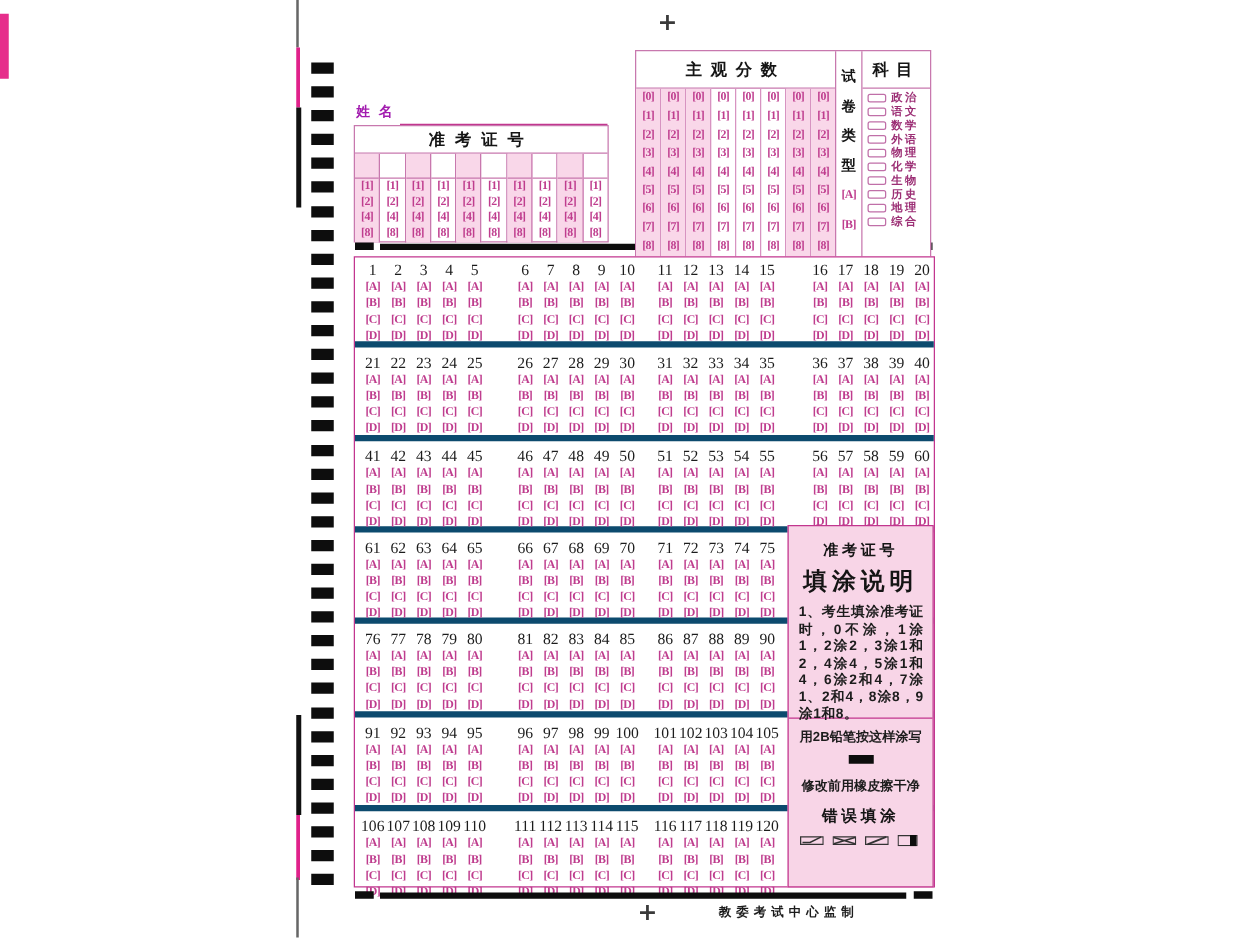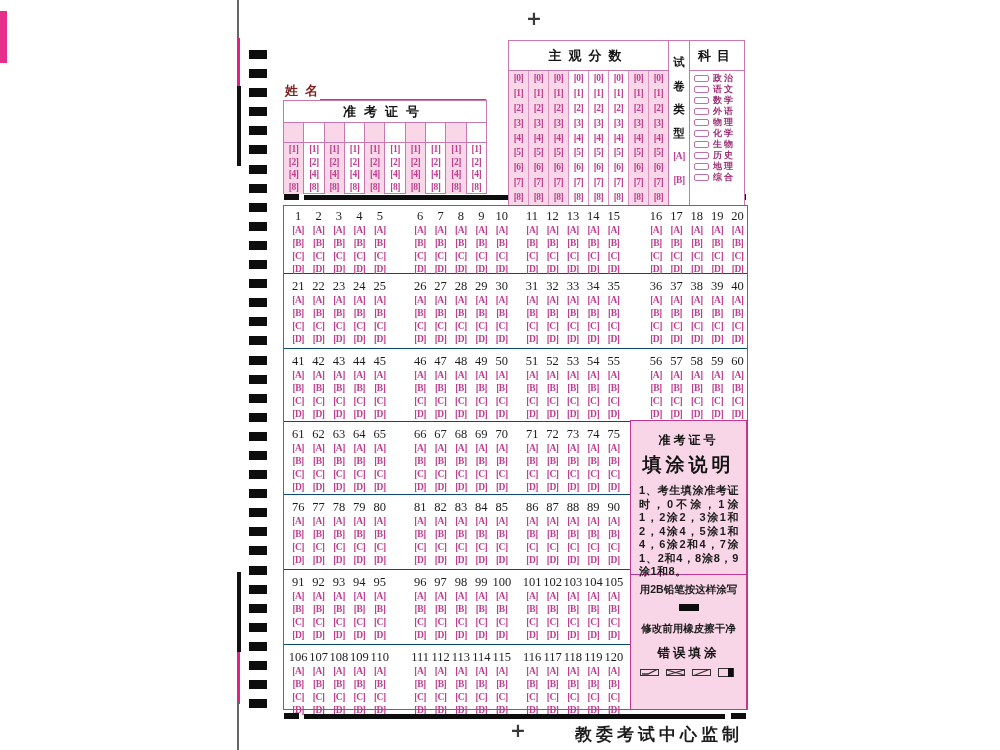--- a/index.html
+++ b/index.html
@@ -10,21 +10,21 @@
   .artifact-bar{position:absolute;left:0;top:11px;width:7px;height:52px;background:#e62e8b;}
   .lseg{position:absolute;left:237px;}
   .reg-plus{position:absolute;font-size:19px;color:#3a3a3a;font-weight:bold;font-family:"DejaVu Sans",sans-serif;}
 
   
   .tmarks{position:absolute;left:249px;top:50px;display:flex;flex-direction:column;gap:10.1px;}
   .tmark{width:18px;height:9px;background:#0d0d0d;}
 
   
   .main-title{position:absolute;left:283px;top:33px;width:204px;text-align:center;font-size:20px;font-weight:bold;letter-spacing:9px;color:#141414;}
-  .name-row{position:absolute;left:285px;top:82px;font-size:13px;color:#7f1d1d;letter-spacing:7px;font-weight:bold;}
+  .name-row{position:absolute;left:285px;top:82px;font-size:11px;color:#a21caf;letter-spacing:7px;font-weight:bold;}
   .name-line{position:absolute;left:320px;top:99px;width:166px;border-bottom:2px solid #c2368f;}
 
   
   .pbox{border:1px solid #c878ae;background:#fff;box-sizing:border-box;}
 
   
   .adm{position:absolute;left:283px;top:100px;width:204px;height:94px;}
   .adm-head{height:21px;line-height:21px;text-align:center;font-size:13px;font-weight:bold;letter-spacing:8px;color:#141414;border-bottom:1px solid #c878ae;}
   .adm-cols{display:flex;height:71px;}
   .adm-col{flex:1;border-right:1px solid #c878ae;display:flex;flex-direction:column;}
@@ -51,21 +51,21 @@
   .ptopt{height:23.5px;line-height:23.5px;}
   .sec3{flex:1;display:flex;flex-direction:column;}
   .subj-rows{flex:1;display:flex;flex-direction:column;justify-content:flex-start;padding:2px 0;}
   .subj-row{display:flex;align-items:center;height:11px;}
   .subj-bubble{width:13px;height:5px;border:1px solid #c06fa8;border-radius:2px;background:#fff;margin:0 4px 0 4px;}
   .subj-label{font-size:9px;color:#9c2f75;letter-spacing:2px;font-weight:bold;}
 
   
   .main-box{position:absolute;left:283px;top:205px;width:465px;height:505px;border:1.5px solid #c2368f;box-sizing:border-box;background:#fff;}
   .qblock{display:flex;box-sizing:border-box;padding-top:5px;}
-  .qblock + .qblock{border-top:1px solid #0c4a6e;}
+  .qblock + .qblock{border-top:5px solid #0c4a6e;}
   .qgroup{display:flex;width:102px;}
   .qgroup:nth-child(1){margin-left:4px;}
   .qgroup:nth-child(2){margin-left:20px;}
   .qgroup:nth-child(3){margin-left:10px;}
   .qgroup:nth-child(4){margin-left:22px;}
   .qcol{width:20.4px;text-align:center;}
   .qnum{font-family:"Liberation Serif",serif;font-size:12.5px;color:#1c1c1c;height:14.5px;line-height:14.5px;}
   .qopt{font-family:"Liberation Serif",serif;font-weight:bold;color:#bf3d8e;font-size:9.5px;line-height:13px;letter-spacing:-0.5px;}
 
   
@@ -76,21 +76,21 @@
   .p-text{font-size:11px;line-height:13.5px;color:#1c1c1c;padding:6px 7px 0 8px;text-align:justify;letter-spacing:0.5px;font-weight:bold;}
   .panelB{text-align:center;}
   .p-t3{font-size:14px;font-weight:bold;letter-spacing:4px;color:#141414;padding-top:13px;}
   .p-l1{font-size:10.5px;color:#1c1c1c;padding-top:8px;font-weight:bold;}
   .demo-mark{width:20px;height:7px;background:#0d0d0d;margin:7px auto 0;}
   .p-l2{font-size:10.5px;color:#1c1c1c;padding-top:11px;font-weight:bold;}
   .p-t4{font-size:12.5px;font-weight:bold;letter-spacing:3px;color:#141414;padding-top:9px;}
   .wrong-icons{display:flex;justify-content:center;gap:7px;padding-top:6px;}
 
   
-  .footer-text{position:absolute;left:575px;top:723px;font-size:17px;letter-spacing:4px;color:#1c1c1c;font-weight:bold;}
+  .footer-text{position:absolute;left:575px;top:723px;font-size:10px;letter-spacing:4px;color:#1c1c1c;font-weight:bold;}
 </style>
 </head>
 <body>
 
 <div class="sheet">
 
   <div class="artifact-bar"></div>
   <div class="lseg" style="top:0;width:1.5px;height:38px;background:#666;"></div>
   <div class="lseg" style="top:38px;width:3px;height:48px;background:#e0218a;"></div>
   <div class="lseg" style="top:86px;width:4px;height:80px;background:#111;"></div>

